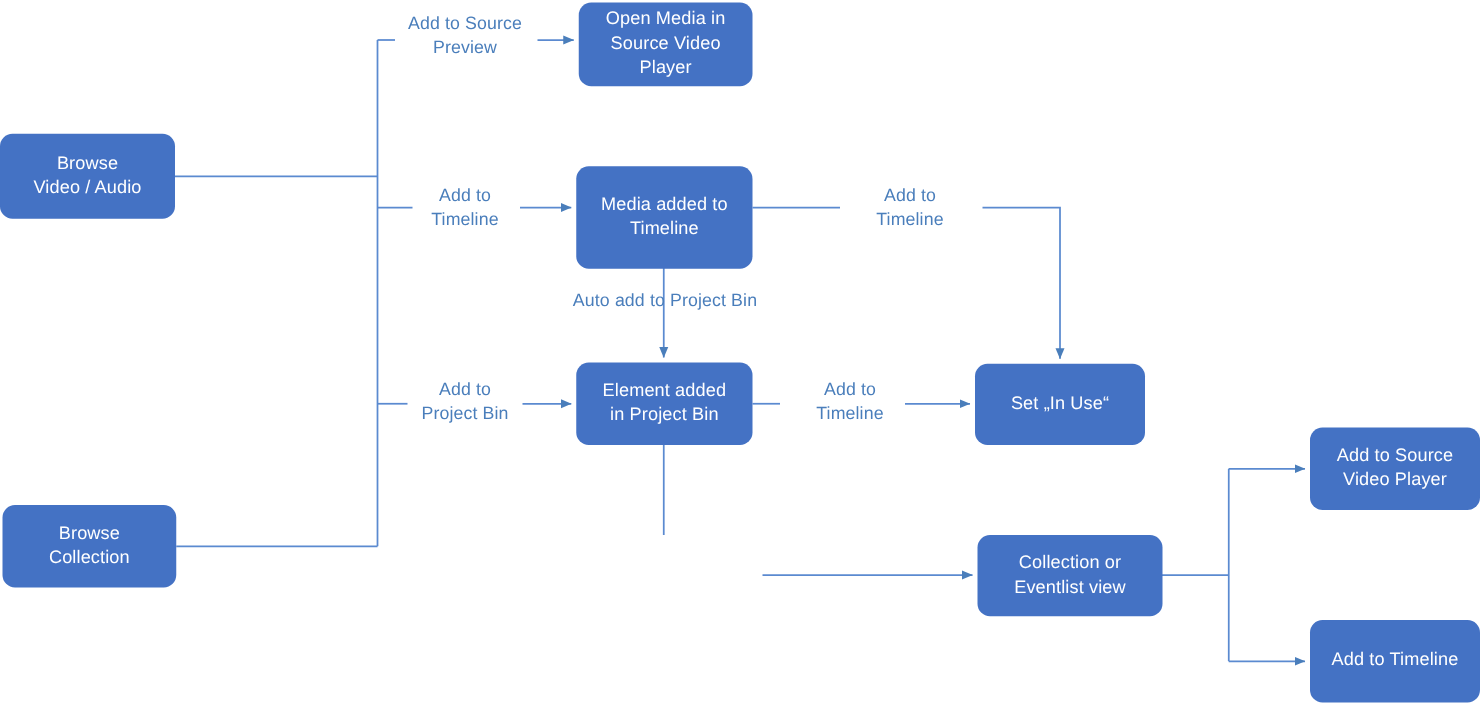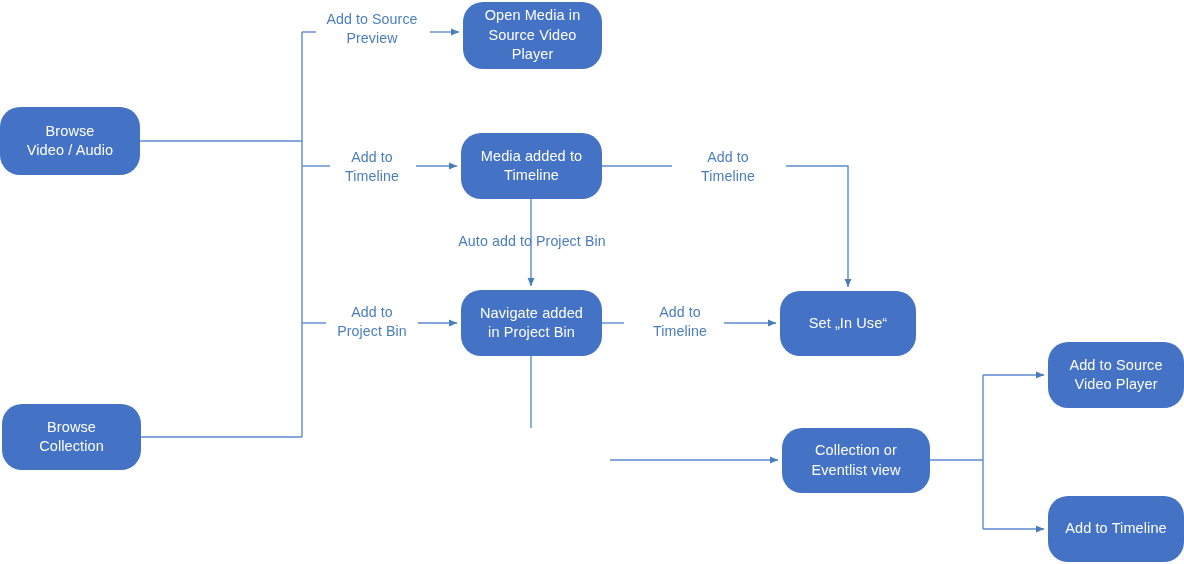--- a/index.html
+++ b/index.html
@@ -23,21 +23,21 @@
     left: 0;
     top: 0;
     width: 1184px;
     height: 564px;
     pointer-events: none;
   }
   .node {
     position: absolute;
     box-sizing: border-box;
     background: #4472C4;
-    border-radius: 20px;
+    border-radius: 10px;
     color: #ffffff;
     display: flex;
     align-items: center;
     justify-content: center;
     text-align: center;
     font-size: 14.5px;
     line-height: 1.34;
     letter-spacing: .1px;
     white-space: pre-line;
     padding: 2px 6px;
@@ -102,24 +102,24 @@
   <div class="node" style="left:0px;   top:107px; width:140px; height:68px;">Browse
 Video / Audio</div>
 
   <div class="node" style="left:2px;   top:404px; width:139px; height:66px;">Browse
 Collection</div>
 
   <div class="node" style="left:463px; top:2px;   width:139px; height:67px;">Open Media in
 Source Video
 Player</div>
 
-  <div class="node" style="left:461px; top:133px; width:141px; height:66px;">Media added to
+  <div class="node" style="left:461px; top:133px; width:141px; height:82px;">Media added to
 Timeline</div>
 
-  <div class="node" style="left:461px; top:290px; width:141px; height:66px;">Navigate added
+  <div class="node" style="left:461px; top:290px; width:141px; height:66px;">Element added
 in Project Bin</div>
 
   <div class="node" style="left:780px; top:291px; width:136px; height:65px;text-align:right;">Set „In Use“</div>
 
   <div class="node" style="left:782px; top:428px; width:148px; height:65px;">Collection or
 Eventlist view</div>
 
   <div class="node" style="left:1048px; top:342px; width:136px; height:66px;">Add to Source
 Video Player</div>
 

